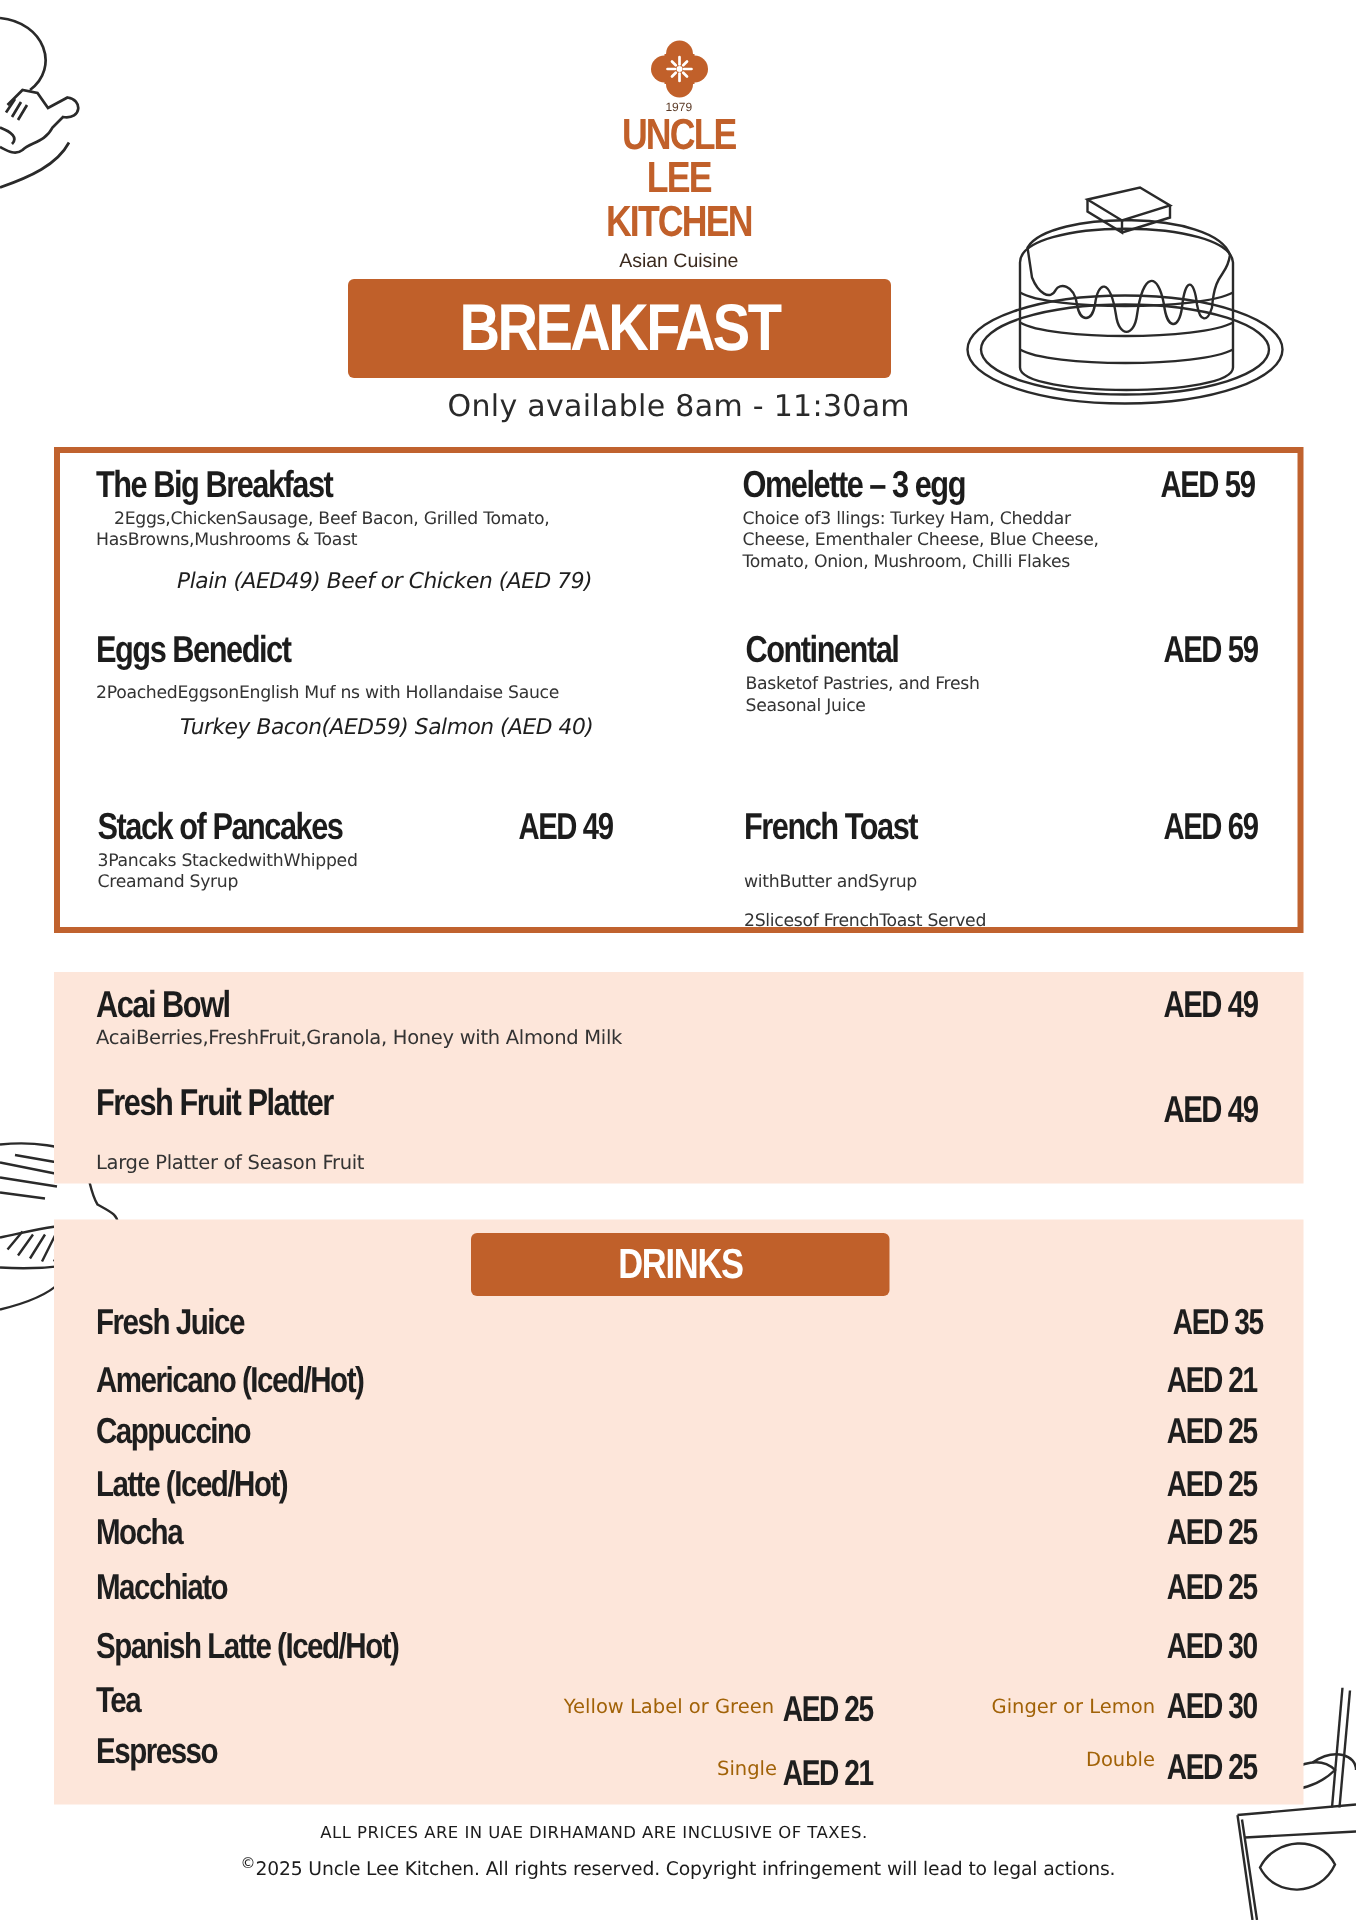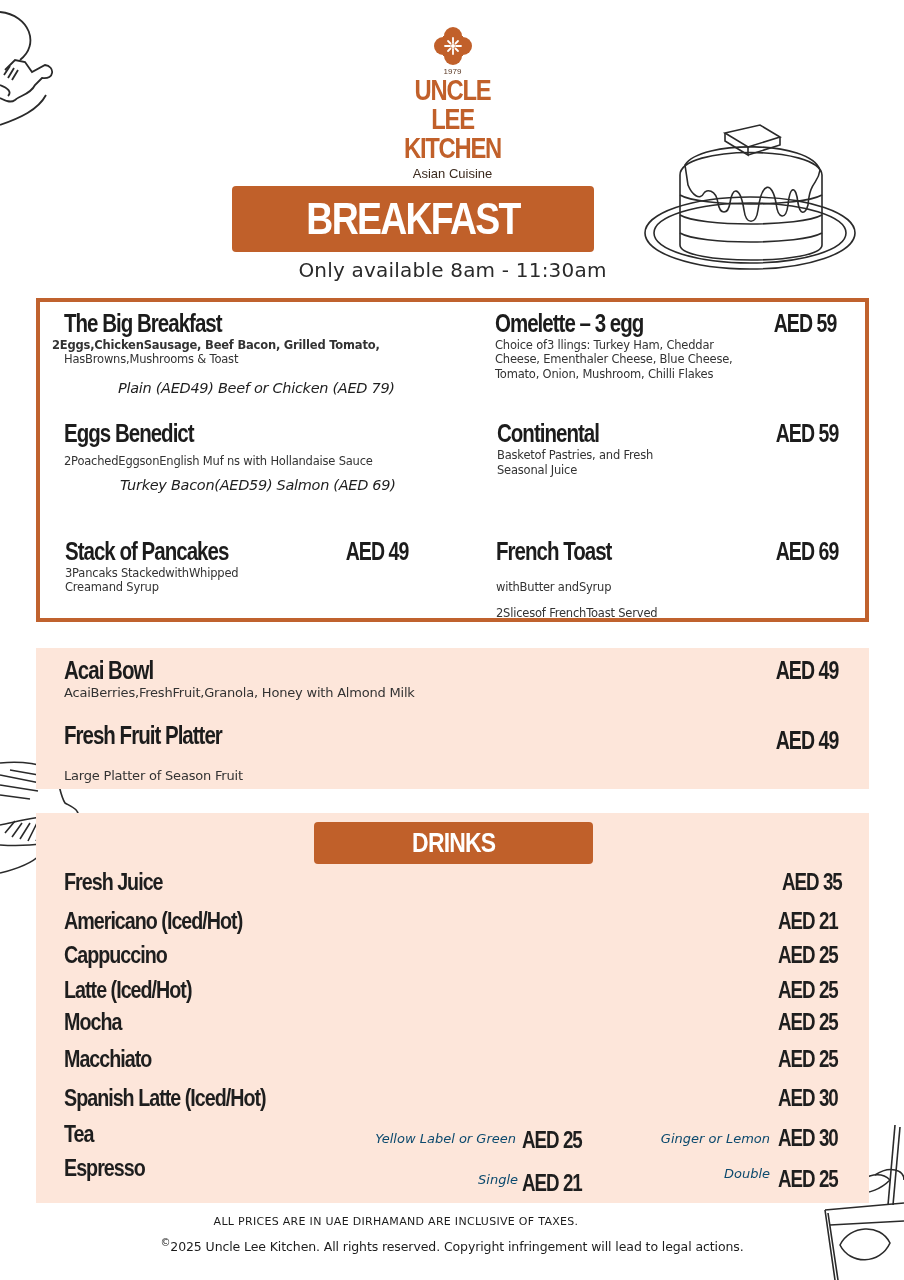--- a/index.html
+++ b/index.html
@@ -75,21 +75,21 @@
   }
   #drinks-pill span {
     display:inline-block; font-size: 28px; line-height: 42px; font-weight: 700;
     font-family: "Liberation Sans Narrow", "Liberation Sans", sans-serif;
     transform: scaleX(0.82); letter-spacing: -1px;
   }
 
   .drink-name { font-size: 24px; transform: scaleX(0.82); display:inline-block; white-space: nowrap; }
   .drink-price { font-size: 24px; transform: scaleX(0.78); display:inline-block; white-space: nowrap; transform-origin: right center;}
 
-  .opt-label { font-family: "DejaVu Sans", sans-serif; font-size: 13px; color: #0c4a6e; white-space: nowrap; font-style: italic; }
+  .opt-label { font-family: "DejaVu Sans", sans-serif; font-size: 13px; color: #a16207; white-space: nowrap; }
 
   #footer-line1 {
     left: 0; width: 792px; top: 1215px; text-align: center;
     font-family: "DejaVu Sans", sans-serif; font-size: 11px; color: #1c1c1c; letter-spacing: 0.3px;
   }
   #footer-line2 {
     left: 0; width: 904px; top: 1237px; text-align: center;
     font-family: "DejaVu Sans", sans-serif; font-size: 12.5px; color: #1c1c1c; letter-spacing: -0.1px;
   }
 </style>
@@ -174,33 +174,33 @@
 </div>
 
 <div id="banner" class="abs">
   <span>BREAKFAST MENU</span>
 </div>
 <div id="availability" class="abs">Only available 8am - 11:30am</div>
 
 <div id="main-box" class="abs"></div>
 
 <div class="abs cond item-title" style="left:64px;top:309px;transform-origin:left center;">The Big Breakfast</div>
-<div class="abs desc" style="left:52px;top:338px;font-weight:bold;">2Eggs,ChickenSausage, Beef Bacon, Grilled Tomato,</div>
+<div class="abs desc" style="left:76px;top:338px;">2Eggs,ChickenSausage, Beef Bacon, Grilled Tomato,</div>
 <div class="abs desc" style="left:64px;top:352px;">HasBrowns,Mushrooms &amp; Toast</div>
 <div class="abs italic-opt" style="left:118px;top:380px;">Plain (AED49) Beef or Chicken (AED 79)</div>
 
 <div class="abs cond item-title" style="left:495px;top:309px;">Omelette – 3 egg</div>
 <div class="abs" style="right:68px;top:309px;"><span class="cond price">AED 59</span></div>
 <div class="abs desc" style="left:495px;top:338px;">Choice of3 llings: Turkey Ham, Cheddar</div>
 <div class="abs desc" style="left:495px;top:352px;">Cheese, Ementhaler Cheese, Blue Cheese,</div>
 <div class="abs desc" style="left:495px;top:367px;text-align:center;">Tomato, Onion, Mushroom, Chilli Flakes</div>
 
 <div class="abs cond item-title" style="left:64px;top:419px;">Eggs Benedict</div>
 <div class="abs desc" style="left:64px;top:454px;">2PoachedEggsonEnglish Muf ns with Hollandaise Sauce</div>
-<div class="abs italic-opt" style="left:120px;top:477px;">Turkey Bacon(AED59) Salmon (AED 69)</div>
+<div class="abs italic-opt" style="left:120px;top:477px;">Turkey Bacon(AED59) Salmon (AED 40)</div>
 
 <div class="abs cond item-title" style="left:497px;top:419px;">Continental</div>
 <div class="abs" style="right:66px;top:419px;"><span class="cond price">AED 59</span></div>
 <div class="abs desc" style="left:497px;top:448px;">Basketof Pastries, and Fresh</div>
 <div class="abs desc" style="left:497px;top:463px;">Seasonal Juice</div>
 
 <div class="abs cond item-title" style="left:65px;top:537px;">Stack of Pancakes</div>
 <div class="abs" style="right:496px;top:537px;"><span class="cond price">AED 49</span></div>
 <div class="abs desc" style="left:65px;top:566px;">3Pancaks StackedwithWhipped</div>
 <div class="abs desc" style="left:65px;top:580px;">Creamand Syrup</div>

